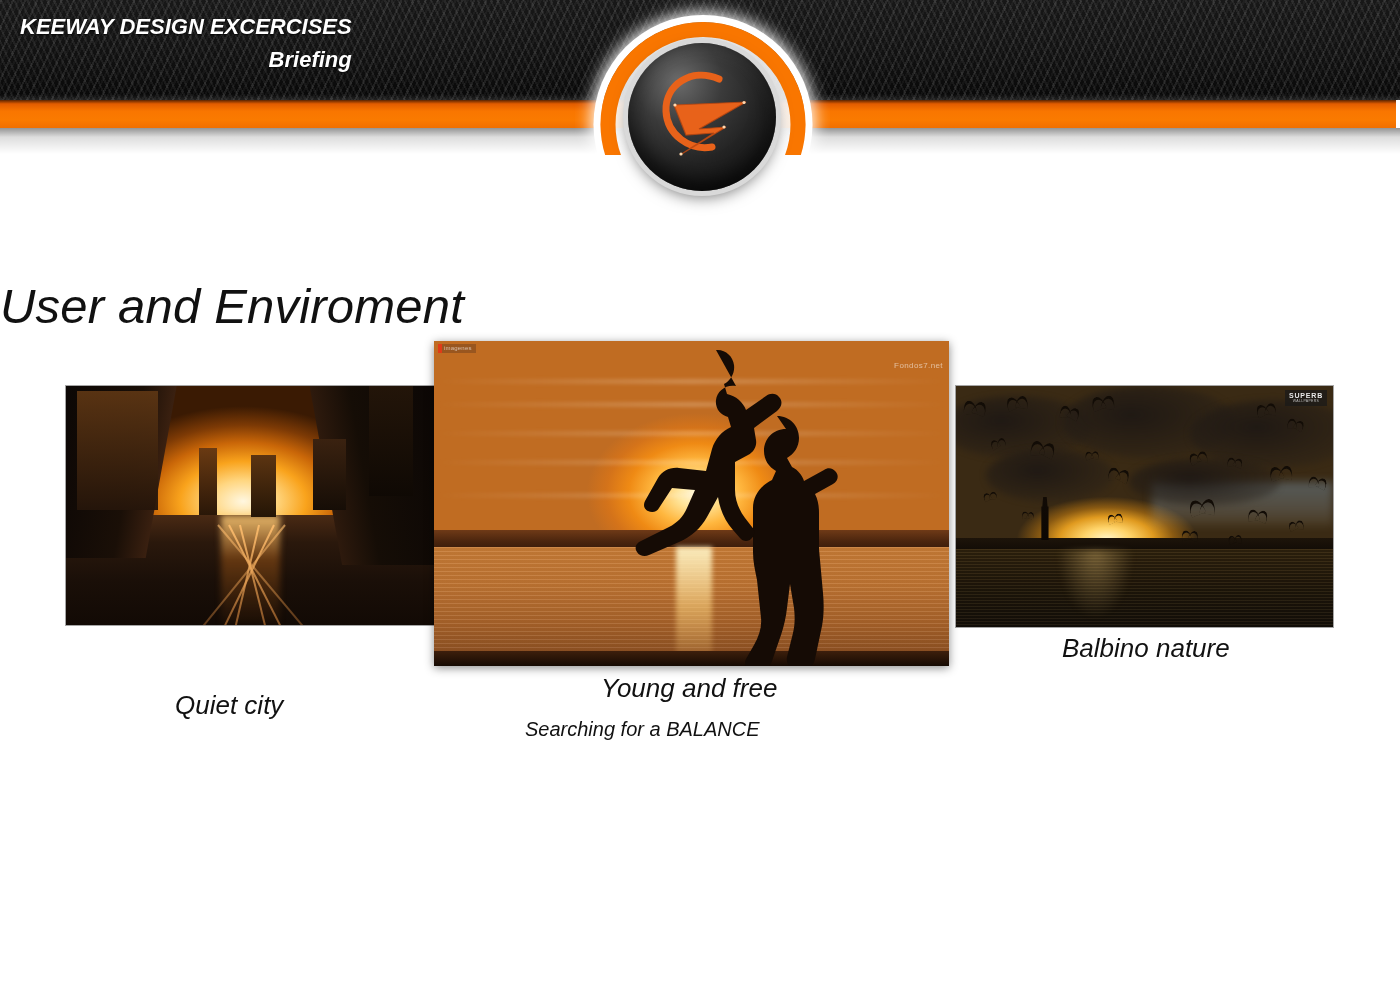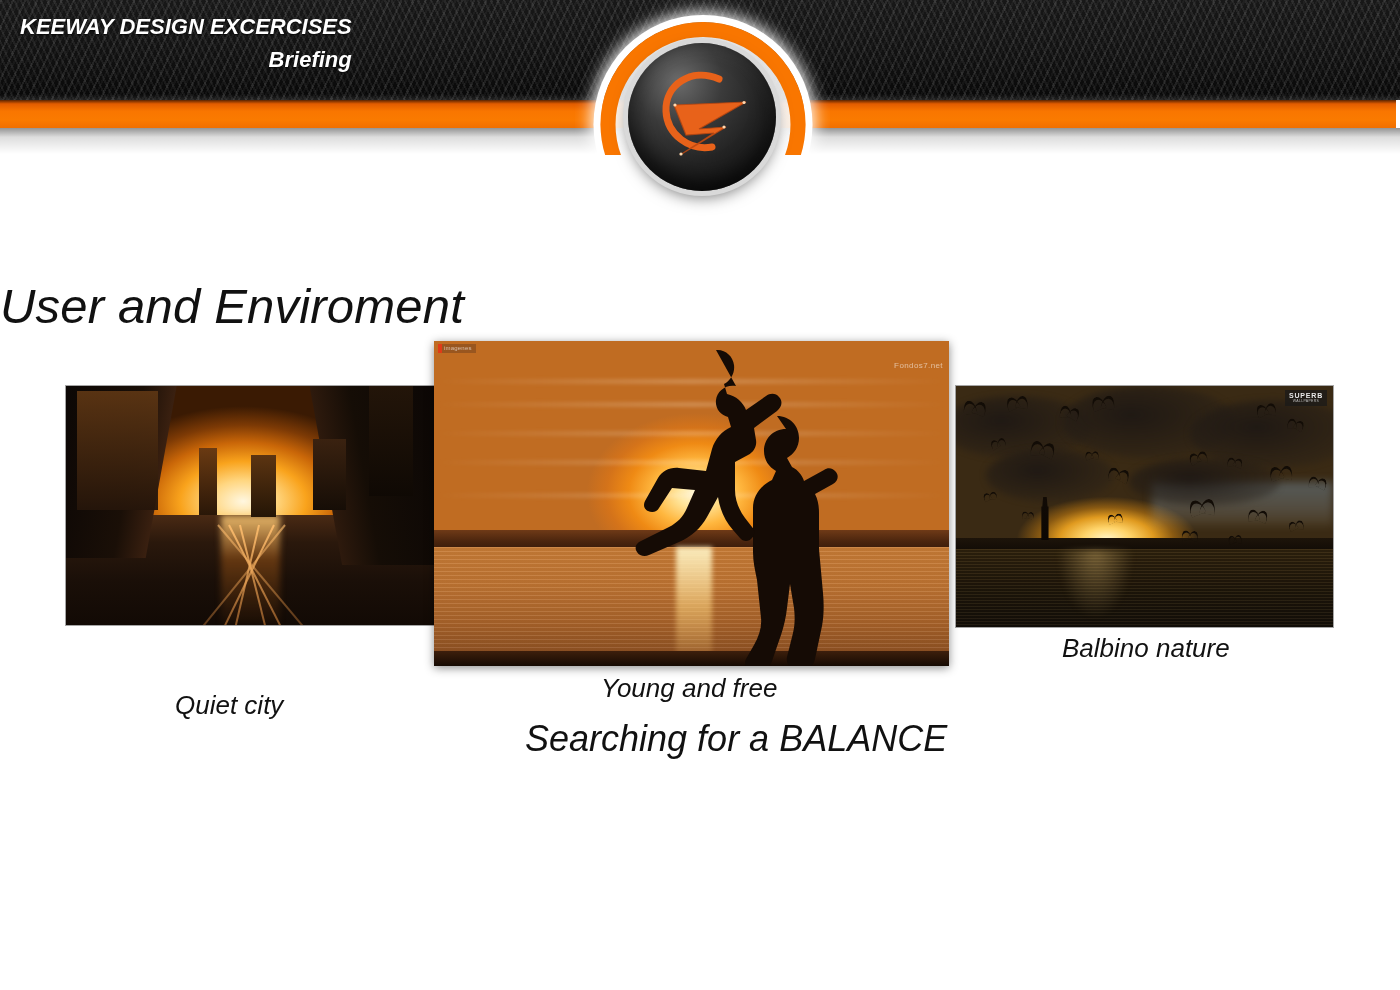--- a/index.html
+++ b/index.html
@@ -341,21 +341,21 @@
     position: absolute;
     font-style: italic;
     font-size: 26px;
     color: #111111;
     z-index: 10;
     white-space: nowrap;
   }
   #cap-city   { left: 175px; top: 651px; margin-top: 39px; }
   #cap-couple { left: 601px; top: 673px; }
   #cap-nature { left: 1062px; top: 633px; }
-  #cap-balance{ left: 525px; top: 718px; font-size: 36px; }
+  #cap-balance{ left: 525px; top: 718px; font-size: 20px; }
 </style>
 </head>
 <body>
 
 <div id="header-bar"></div>
 
 <div id="header-left">
   <span class="ttl">KEEWAY DESIGN EXCERCISES</span>
   <span class="ttl">Briefing</span>
 </div>

